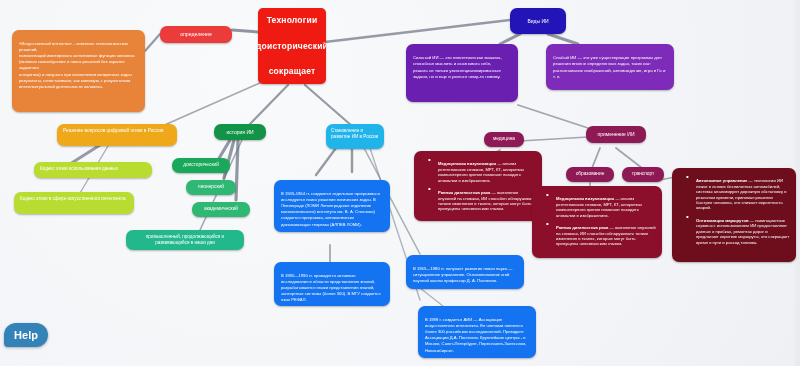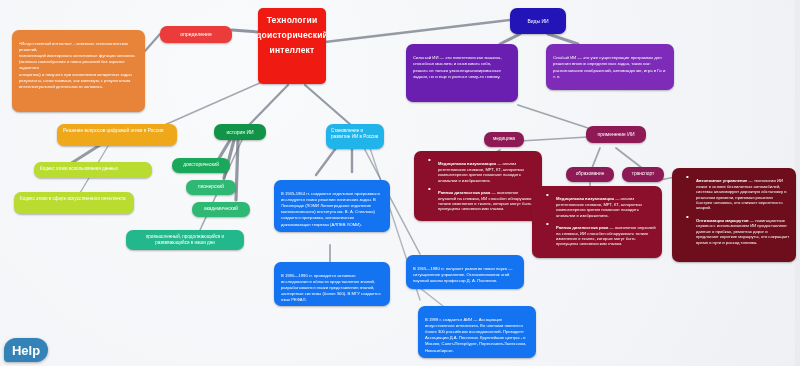--- a/index.html
+++ b/index.html
@@ -22,46 +22,46 @@
     color: #ffffff;
     line-height: 1.28;
     padding: 5px 7px;
     box-shadow: 0 1px 2px rgba(0,0,0,0.28);
     overflow: hidden;
     z-index: 5;
   }
   .node.center {
     border-radius: 5px;
     display: flex; flex-direction: column;
-    align-items: center; justify-content: flex-start;
+    align-items: center; justify-content: space-between;
     text-align: center;
     font-weight: bold;
     letter-spacing: .2px;
   }
   .node.center span { display: block; padding: 2px 0; }
   .node.pill {
     display: flex; align-items: center; justify-content: center;
     text-align: center;
   }
   .node.para { white-space: pre-line; }
   ul.bl { margin: 0; padding-left: 9px; list-style: none; }
   ul.bl li { position: relative; padding-left: 6px; margin-bottom: 2px; white-space: pre-line; }
   ul.bl li:before {
     content: "\2022";
     position: absolute; left: -4px; top: -1px;
     font-size: 8px;
   }
   ul.bl li b { font-weight: bold; }
   #help-btn {
-    position: absolute; left: 4px; top: 338px;
+    position: absolute; left: 4px; top: 323px;
     width: 44px; height: 24px;
     background: #3383b8;
     border-radius: 13px 13px 13px 4px;
     color: #fff;
-    font-size: 13px; font-weight: bold;
+    font-size: 11px; font-weight: bold;
     display: flex; align-items: center; justify-content: center;
     box-shadow: 0 1px 3px rgba(0,0,0,.3);
     cursor: pointer;
     z-index: 20;
     text-align: center;
   }
   .vscroll {
     position: absolute; right: 0; top: 0;
     width: 5px; height: 366px;
     background: rgba(0,0,0,0.02);
@@ -122,21 +122,21 @@
 
       <path d="M660,180 L690,174" stroke-width="1.6" opacity=".6"></path>
 
       <path d="M325,30 L500,18" stroke-width="0" opacity="0"></path>
     </g>
   </svg>
 
   <div class="node center" style="left:258px; top:8px; width:68px; height:76px; background:#ef1b12; font-size:8.5px;">
     <span>Технологии</span>
     <span>доисторический</span>
-    <span>интеллект</span>
+    <span>сокращает</span>
   </div>
 
   <div class="node pill" style="left:160px; top:26px; width:72px; height:17px; background:#eb3b3b; font-size:5.2px;">
     <span>определение</span>
   </div>
 
   <div class="node para" style="left:12px; top:30px; width:133px; height:82px; background:#e8833a; font-size:4.2px; line-height:1.45;">
     <span>«Искусственный интеллект – комплекс технологических решений,
 позволяющий имитировать когнитивные функции человека
 (включая самообучение и поиск решений без заранее заданного

